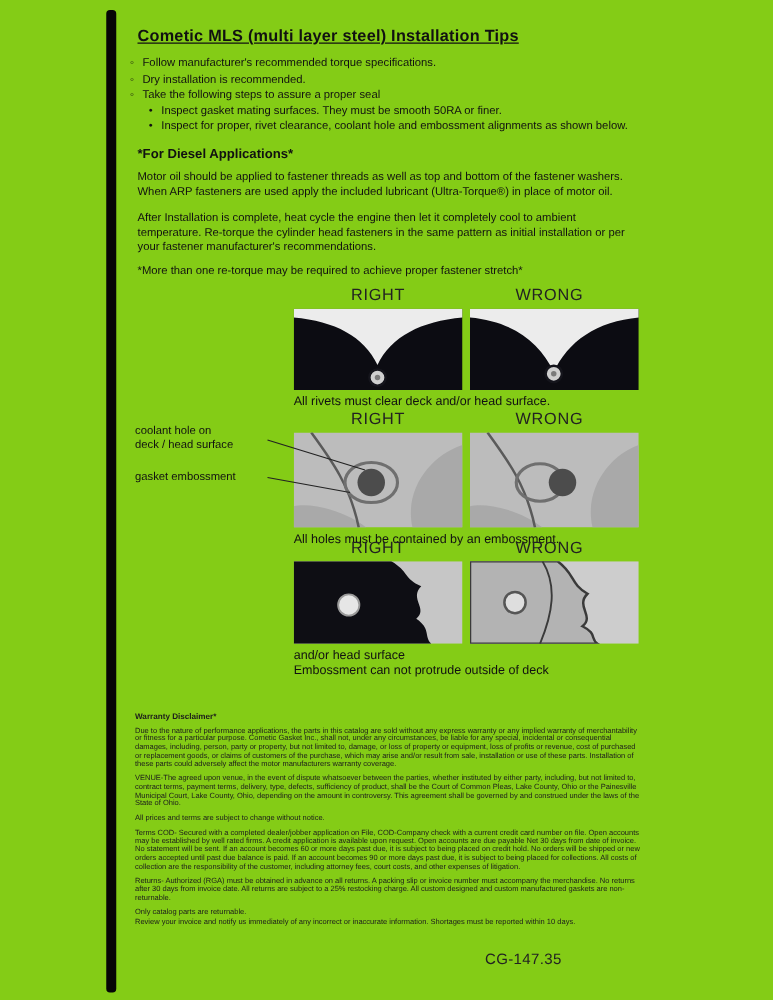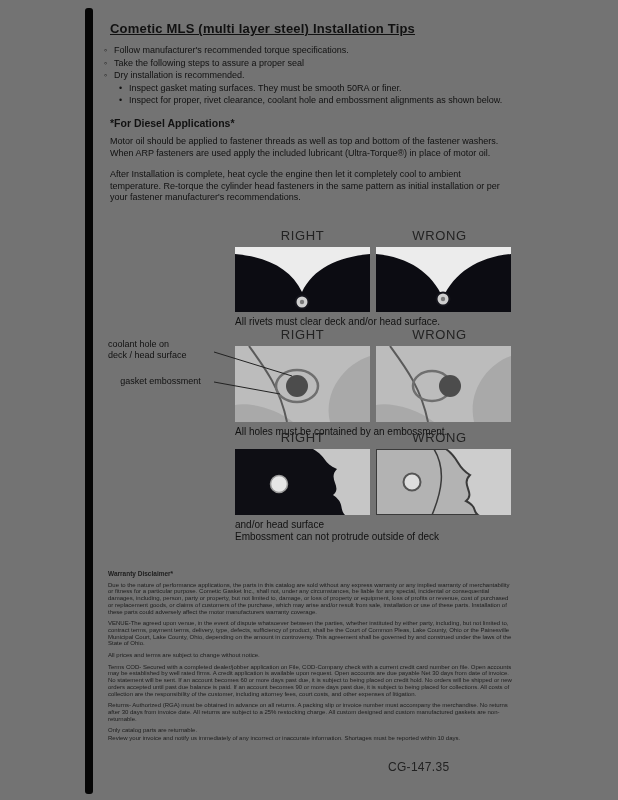--- a/index.html
+++ b/index.html
@@ -1,18 +1,18 @@
 <!DOCTYPE html>
 <html><head>
 <meta charset="utf-8">
 <style>
   * { margin:0; padding:0; box-sizing:border-box; }
   html,body { width:618px; height:800px; }
   body { background:#ffffff; font-family:"Liberation Sans", sans-serif; color:#111; position:relative; }
-  .page { position:absolute; inset:0; background:#737373; overflow:hidden; }
+  .page { position:absolute; inset:0; background:#84cc16; overflow:hidden; }
 
   .left-bar { position:absolute; left:85px; top:8px; width:8px; height:786px; background:#060606; border-radius:3px; }
 
   .title { position:absolute; left:110px; top:21px; font-size:13px; font-weight:bold; text-decoration:underline; letter-spacing:0.2px; }
 
   .tips { position:absolute; left:104px; top:44px; width:495px; font-size:9px; line-height:12.5px; }
   .tip { display:flex; }
   .tip .marker { width:10px; flex:0 0 10px; text-align:left; }
   .m1::before { content:"◦"; font-size:9px; }
   .m2::before { content:"•"; font-size:9px; }
@@ -28,21 +28,21 @@
   .row2 { top:327px; }
   .row3 { top:430px; }
   .diag-headers { display:flex; gap:2px; font-size:13px; letter-spacing:0.6px; margin-bottom:4px; color:#222; }
   .diag-headers span { width:135px; text-align:center; }
   .diag-images { display:flex; gap:6px; }
   .diag-images svg { display:block; }
   .diag-caption { font-size:10px; margin-top:4px; color:#111; }
   .diag-caption.two-line { line-height:12px; }
 
   .coolant-label { position:absolute; left:108px; top:339px; width:105px; font-size:9px; line-height:10.5px; }
-  .emboss-label  { position:absolute; left:108px; top:376px; width:105px; text-align:center; font-size:9px; }
+  .emboss-label  { position:absolute; left:108px; top:376px; width:105px; text-align:left; font-size:9px; }
   .pointer-lines { position:absolute; left:212px; top:342px; width:90px; height:56px; }
 
   .warranty { position:absolute; left:108px; top:571px; width:406px; font-size:6px; line-height:6.7px; color:#1c1c1c; }
   .warranty .w-head { font-size:6.5px; font-weight:bold; margin-bottom:4px; }
   .warranty p { margin-bottom:5px; }
   .warranty p.tight { margin-bottom:1px; }
 
   .footer { position:absolute; left:388px; top:760px; font-size:12px; letter-spacing:0.3px; color:#222; }
 </style>
 </head>
@@ -53,39 +53,40 @@
 
   <div class="title">Cometic MLS (multi layer steel) Installation Tips</div>
 
   <div class="tips">
     <div class="tip">
       <span class="marker m1"></span>
       <span>Follow manufacturer's recommended torque specifications.</span>
     </div>
     <div class="tip">
       <span class="marker m1"></span>
-      <span>Take the following steps to assure a proper seal</span>
+      <span>Dry installation is recommended.</span>
     </div>
     <div class="tip">
       <span class="marker m1"></span>
-      <span>Dry installation is recommended.</span>
+      <span>Take the following steps to assure a proper seal</span>
     </div>
     <div class="tip sub">
       <span class="marker m2"></span>
       <span>Inspect gasket mating surfaces.  They must be smooth 50RA or finer.</span>
     </div>
     <div class="tip sub">
       <span class="marker m2"></span>
       <span>Inspect for proper, rivet clearance, coolant hole and embossment alignments as shown below.</span>
     </div>
   </div>
 
   <div class="diesel-heading">*For Diesel Applications*</div>
   <p class="para1">Motor oil should be applied to fastener threads as well as top and bottom of the fastener washers. When ARP fasteners are used apply the included lubricant (Ultra-Torque®) in place of motor oil.</p>
   <p class="para2">After Installation is complete, heat cycle the engine then let it completely cool to ambient temperature. Re-torque the cylinder head fasteners in the same pattern as initial installation or per your fastener manufacturer's recommendations.</p>
+  <p class="note">*More than one re-torque may be required to achieve proper fastener stretch*</p>
 
   <div class="diag-row row1">
     <div class="diag-headers">
       <span>RIGHT</span>
       <span>WRONG</span>
     </div>
     <div class="diag-images">
       <svg width="135" height="65" viewBox="0 0 135 65">
         <rect width="135" height="65" fill="#0c0c12"></rect>
         <path d="M0,0 H135 V7 C102,10 78,22 67,45 C56,22 33,10 0,7 Z" fill="#ececec"></path>

